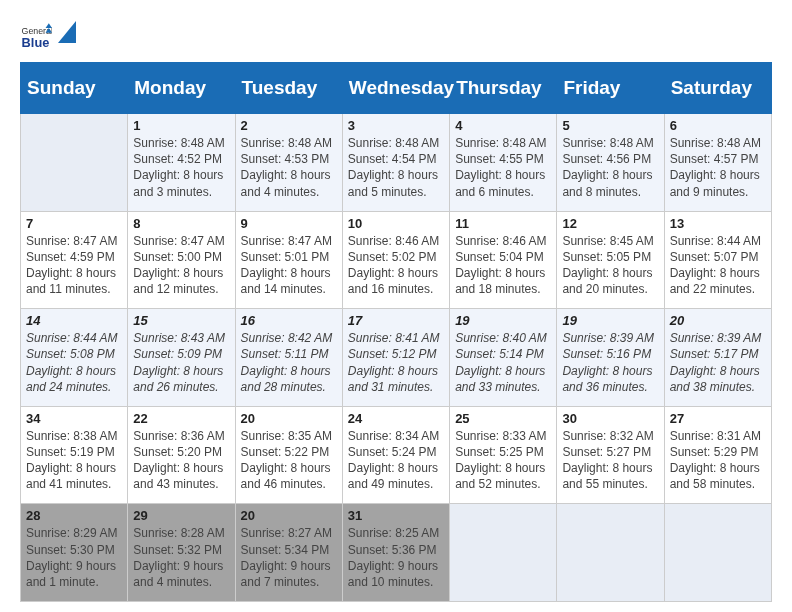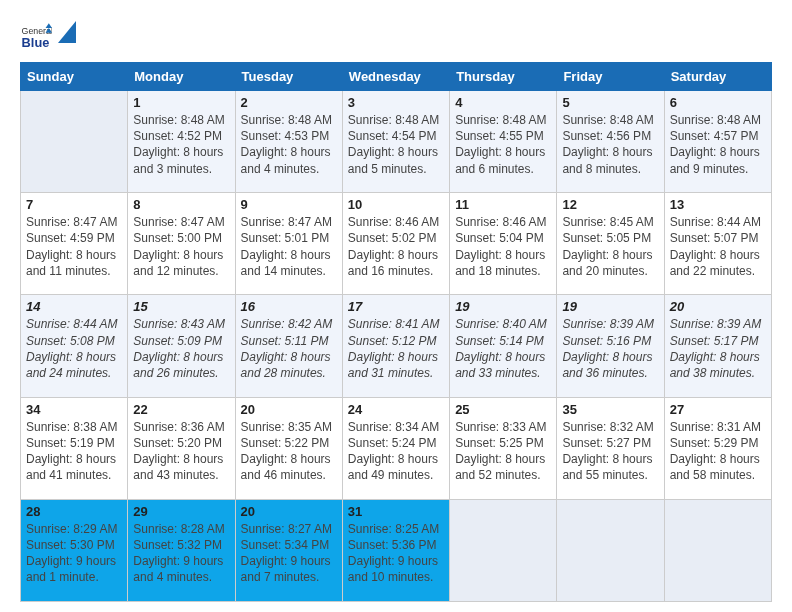--- a/index.html
+++ b/index.html
@@ -51,22 +51,22 @@
       flex: 1;
       border: 1px solid #ccc;
       border-collapse: collapse;
       width: 100%;
       table-layout: fixed;
     }
     .calendar th {
       background-color: #1a6cb5;
       color: #fff;
       text-align: left;
-      padding: 6px 6px;
-      font-size: 13px;
+      padding: 14px 6px;
+      font-size: 19px;
       border: 1px solid #1a6cb5;
     }
     .calendar td {
       border: 1px solid #ccc;
       vertical-align: top;
       padding: 4px 5px;
       font-size: 10.5px;
       color: #333;
       height: 85px;
     }
@@ -229,29 +229,29 @@
           </td>
           <td>
             <div class="day-num">24</div>
             <div class="cell-info">Sunrise: 8:34 AM<br>Sunset: 5:24 PM<br>Daylight: 8 hours and 49 minutes.</div>
           </td>
           <td>
             <div class="day-num">25</div>
             <div class="cell-info">Sunrise: 8:33 AM<br>Sunset: 5:25 PM<br>Daylight: 8 hours and 52 minutes.</div>
           </td>
           <td>
-            <div class="day-num">35</div>
+            <div class="day-num">30</div>
             <div class="cell-info">Sunrise: 8:32 AM<br>Sunset: 5:27 PM<br>Daylight: 8 hours and 55 minutes.</div>
           </td>
           <td>
             <div class="day-num">27</div>
             <div class="cell-info">Sunrise: 8:31 AM<br>Sunset: 5:29 PM<br>Daylight: 8 hours and 58 minutes.</div>
           </td>
         </tr>
-        <tr style="background-color: #0ea5e9;">
+        <tr style="background-color: #a3a3a3;">
           <td>
             <div class="day-num">28</div>
             <div class="cell-info">Sunrise: 8:29 AM<br>Sunset: 5:30 PM<br>Daylight: 9 hours and 1 minute.</div>
           </td>
           <td>
             <div class="day-num">29</div>
             <div class="cell-info">Sunrise: 8:28 AM<br>Sunset: 5:32 PM<br>Daylight: 9 hours and 4 minutes.</div>
           </td>
           <td>
             <div class="day-num">20</div>

